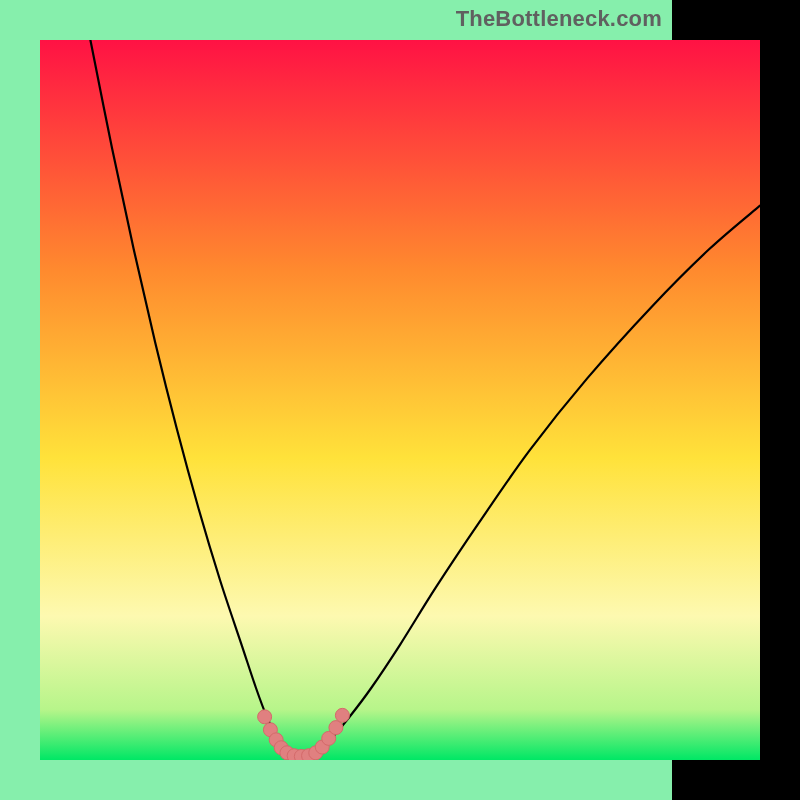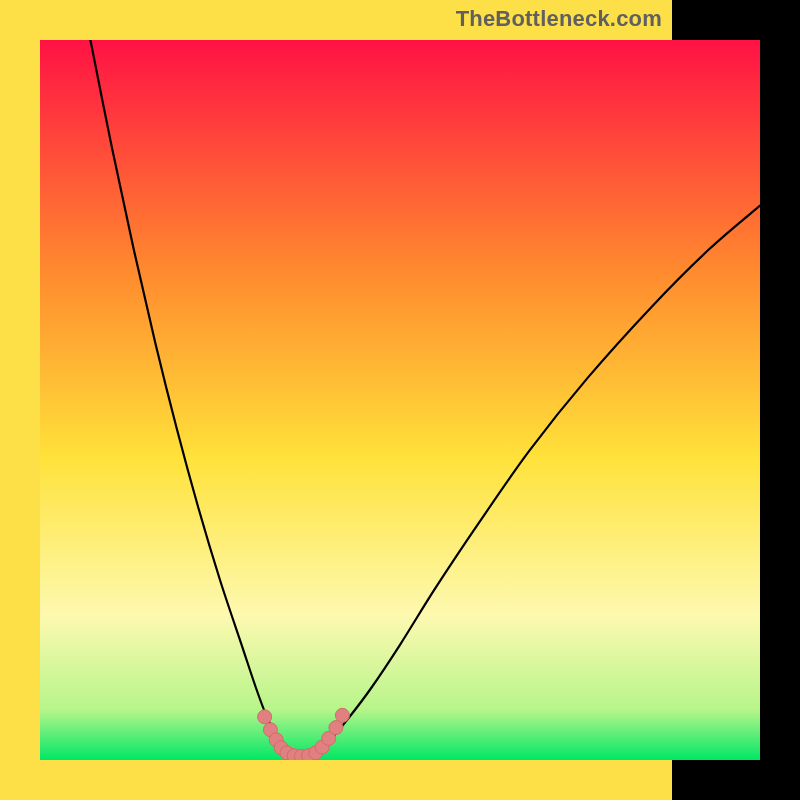--- a/index.html
+++ b/index.html
@@ -8,21 +8,21 @@
     width: 800px;
     height: 800px;
     background: #000;
     overflow: hidden;
     font-family: Arial, Helvetica, sans-serif;
   }
   .stage {
     position: relative;
     width: 672px;
     height: 800px;
-    background: #fde047;
+    background: #86efac;
   }
   .plot-area {
     position: absolute;
     left: 40px;
     top: 40px;
     width: 720px;
     height: 720px;
     overflow: hidden;
   }
   .plot-area svg {

